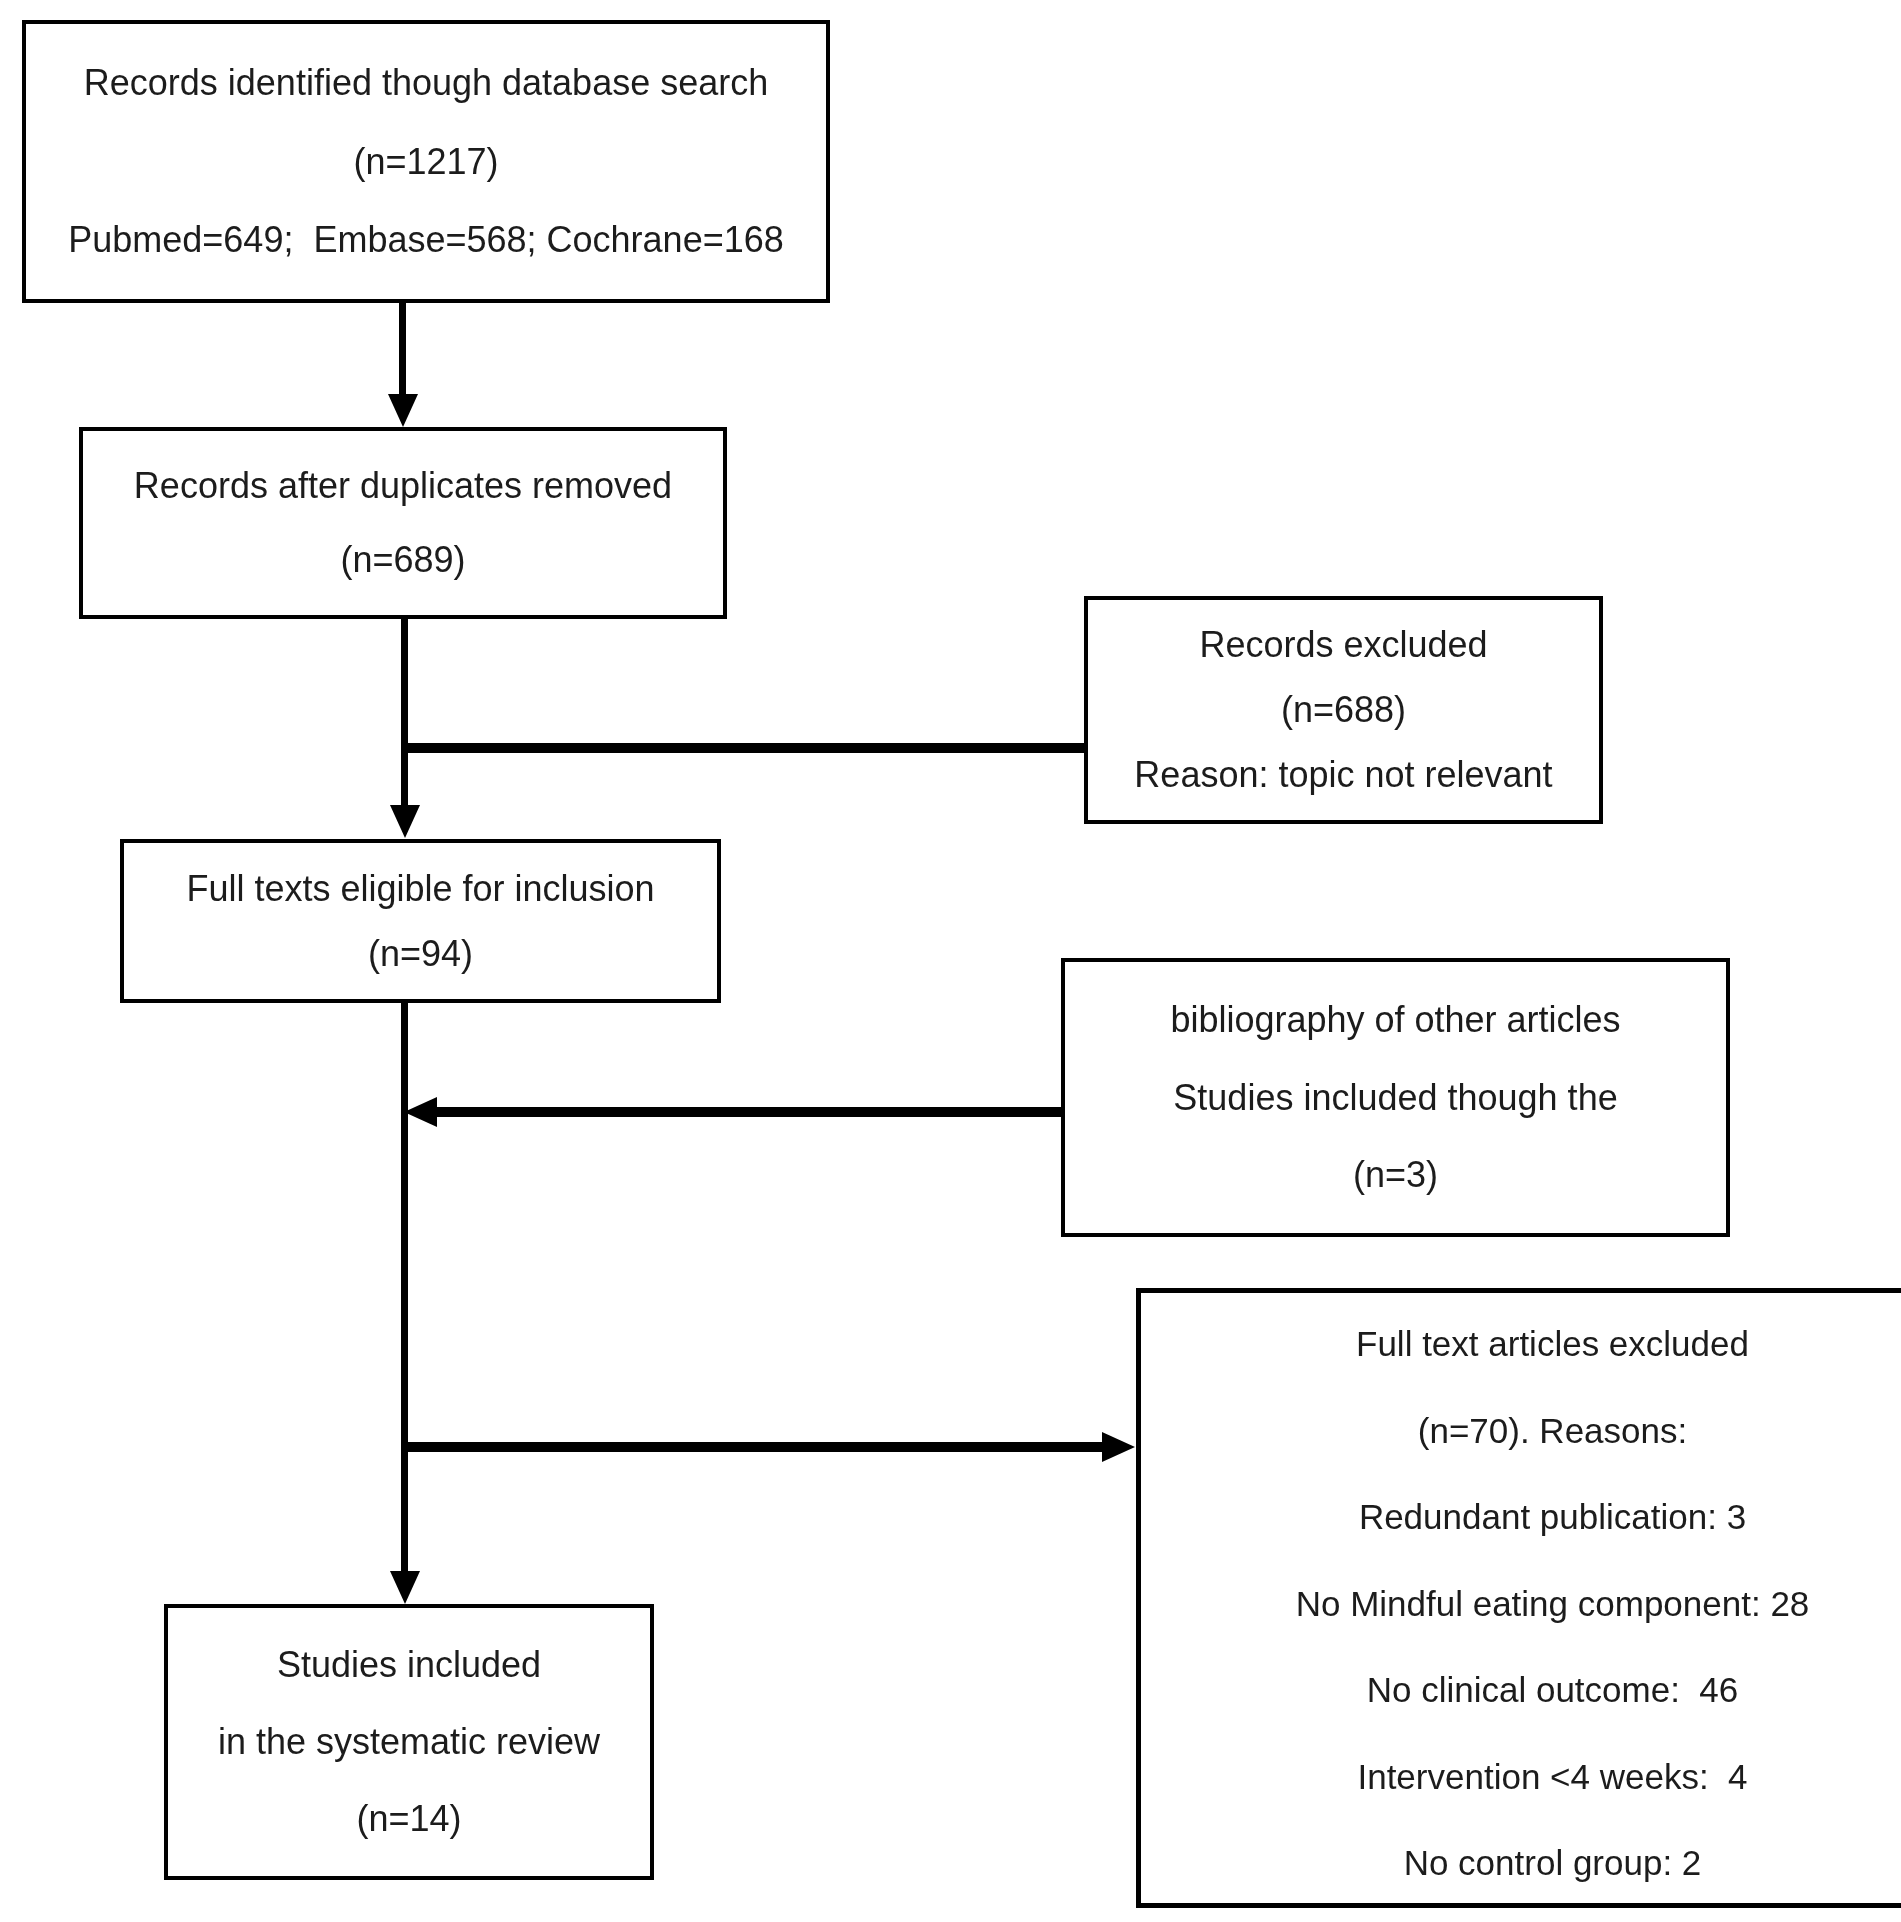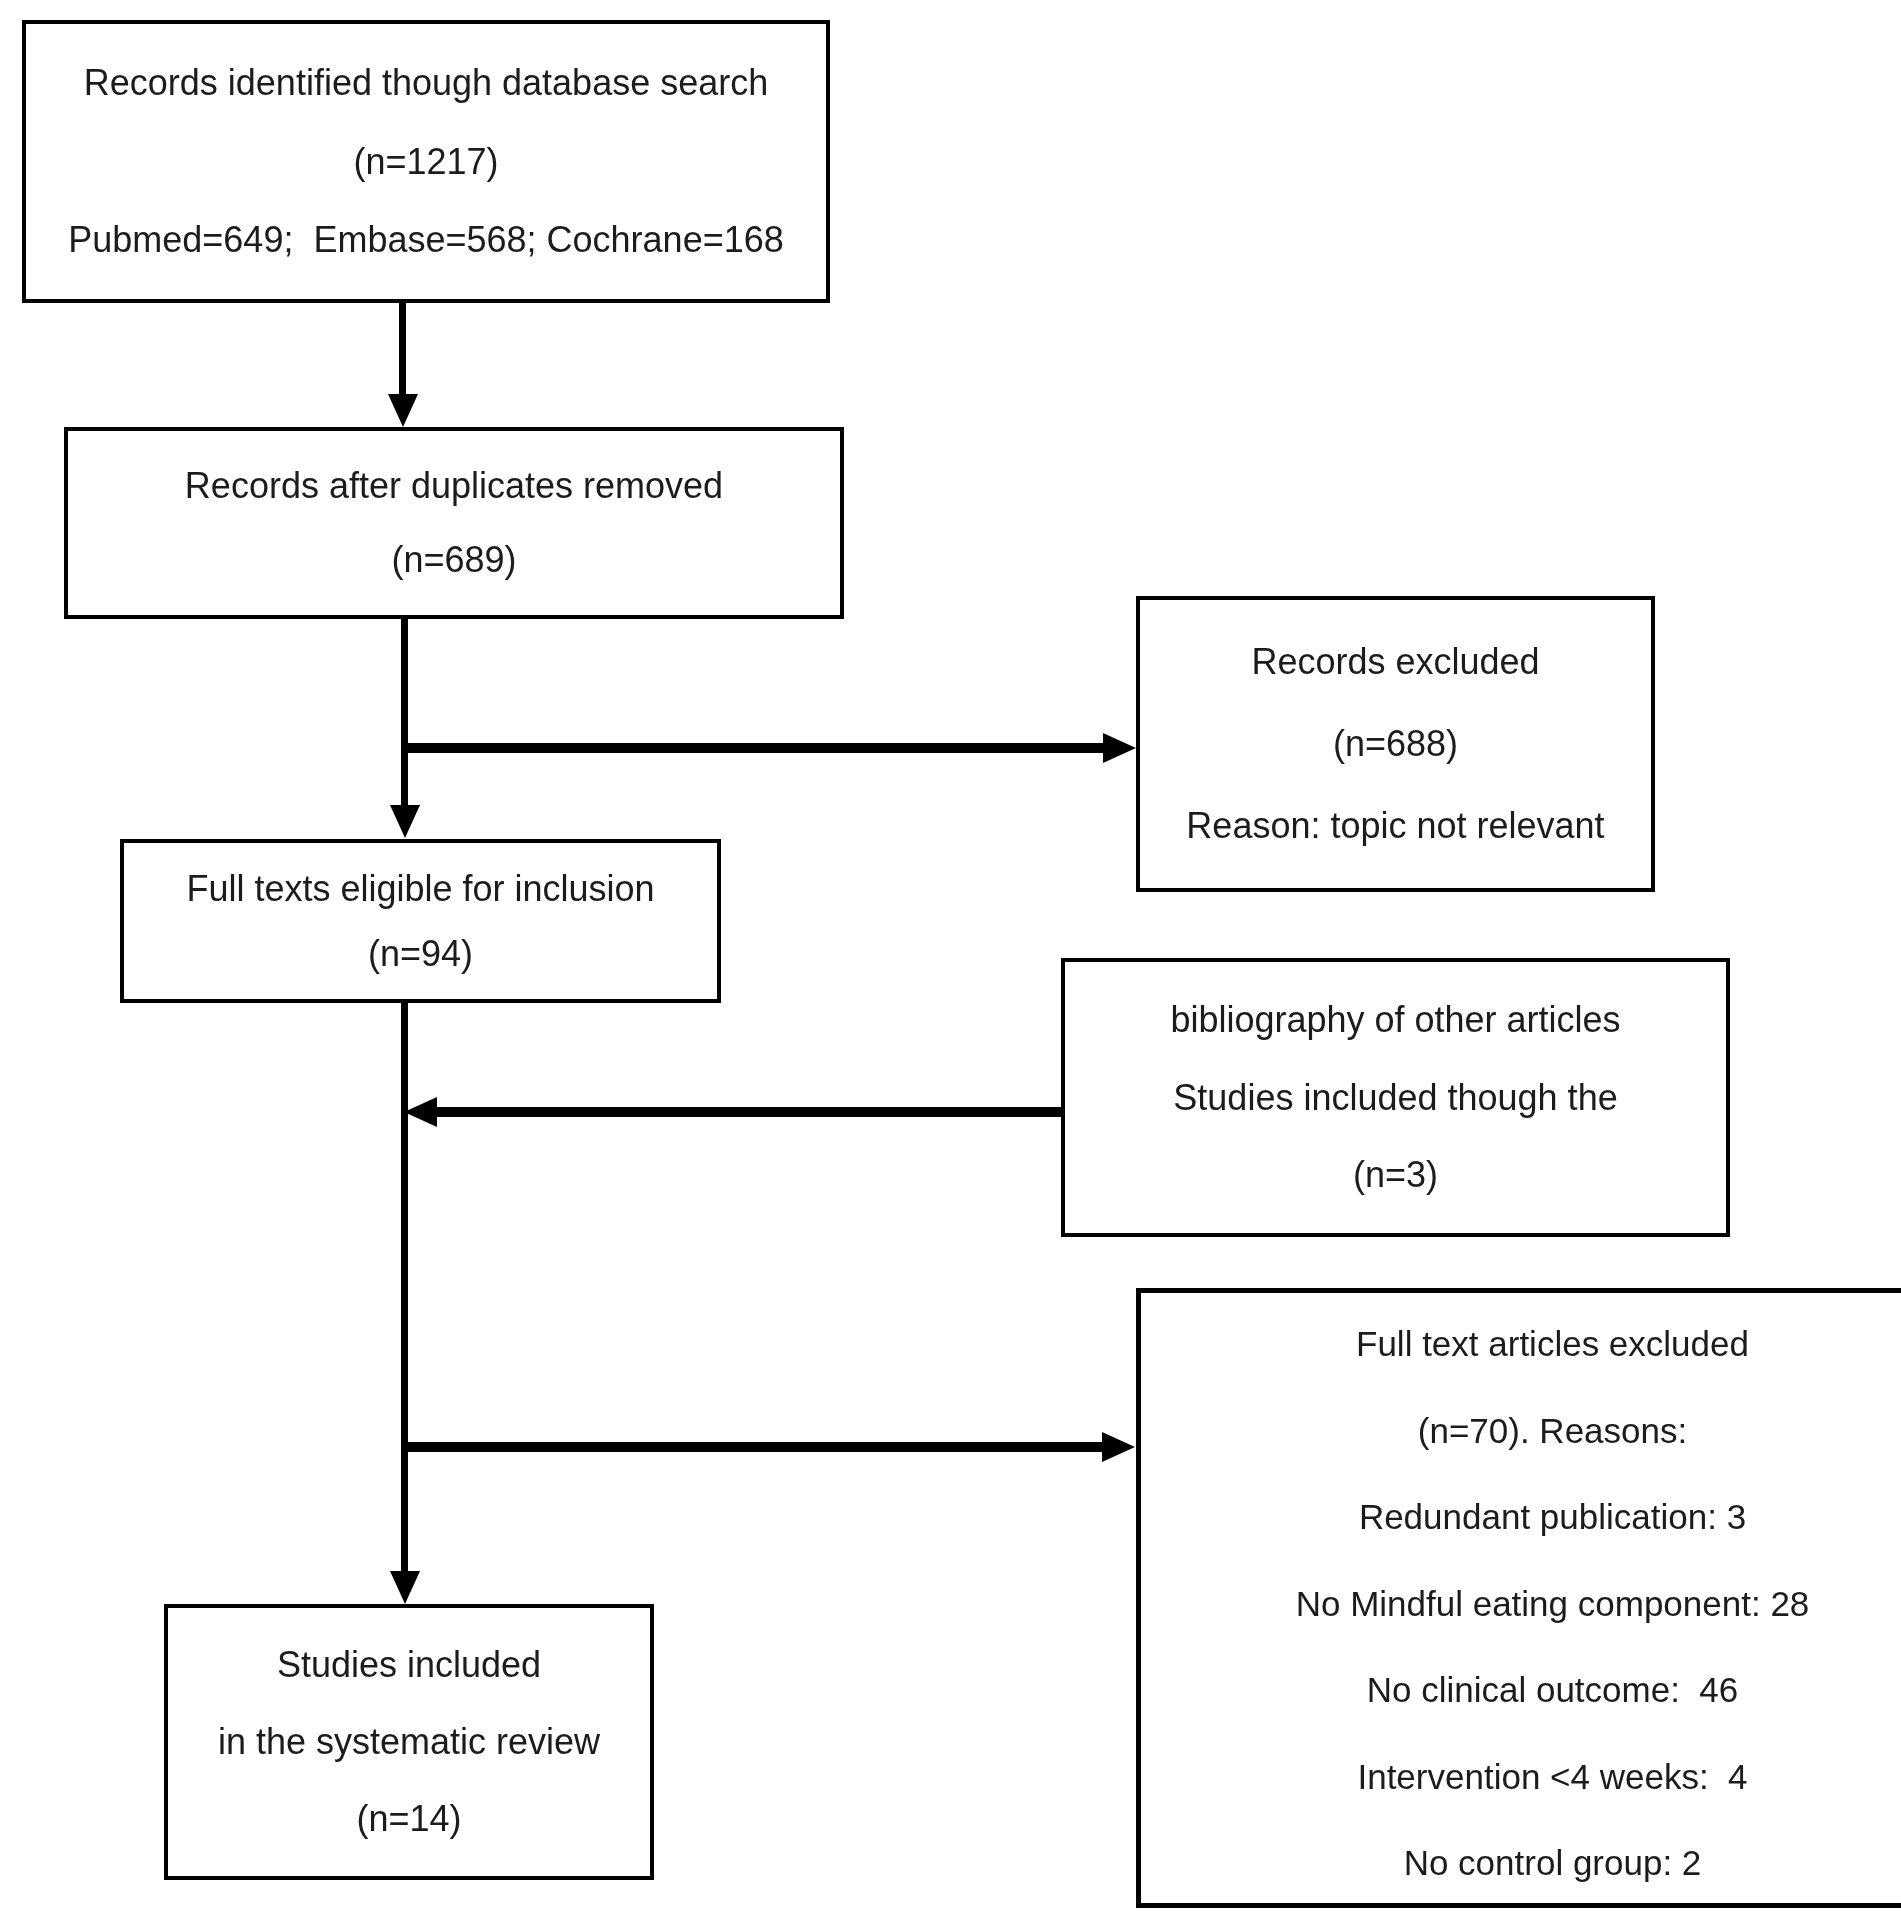--- a/index.html
+++ b/index.html
@@ -59,23 +59,23 @@
     border-left: 33px solid #000000;
   }
   .ah.left {
     border-top: 15px solid transparent;
     border-bottom: 15px solid transparent;
     border-right: 33px solid #000000;
   }
 
   
   #box-identified        { left: 22px;   top: 20px;   width: 808px; height: 283px; }
-  #box-duplicates        { left: 64px;  top: 427px;  width: 780px;  height: 192px; }
+  #box-duplicates        { left: 79px;  top: 427px;  width: 648px;  height: 192px; }
   #box-eligible          { left: 120px;  top: 839px; width: 601px;  height: 164px; }
-  #box-records-excluded  { left: 1136px; top: 596px;  width: 519px;  height: 296px; }
+  #box-records-excluded  { left: 1084px; top: 596px;  width: 519px;  height: 228px; }
   #box-bibliography      { left: 1061px; top: 958px; width: 669px;  height: 279px; }
   #box-included          { left: 164px;  top: 1604px; width: 490px;  height: 276px; }
   #box-fulltext-excluded { left: 1136px; top: 1288px; width: 833px;  height: 620px; border-width: 5.6px; gap: 48px; }
 </style>
 </head>
 <body>
 
 <div class="canvas">
 
   <div class="box" id="box-identified">

